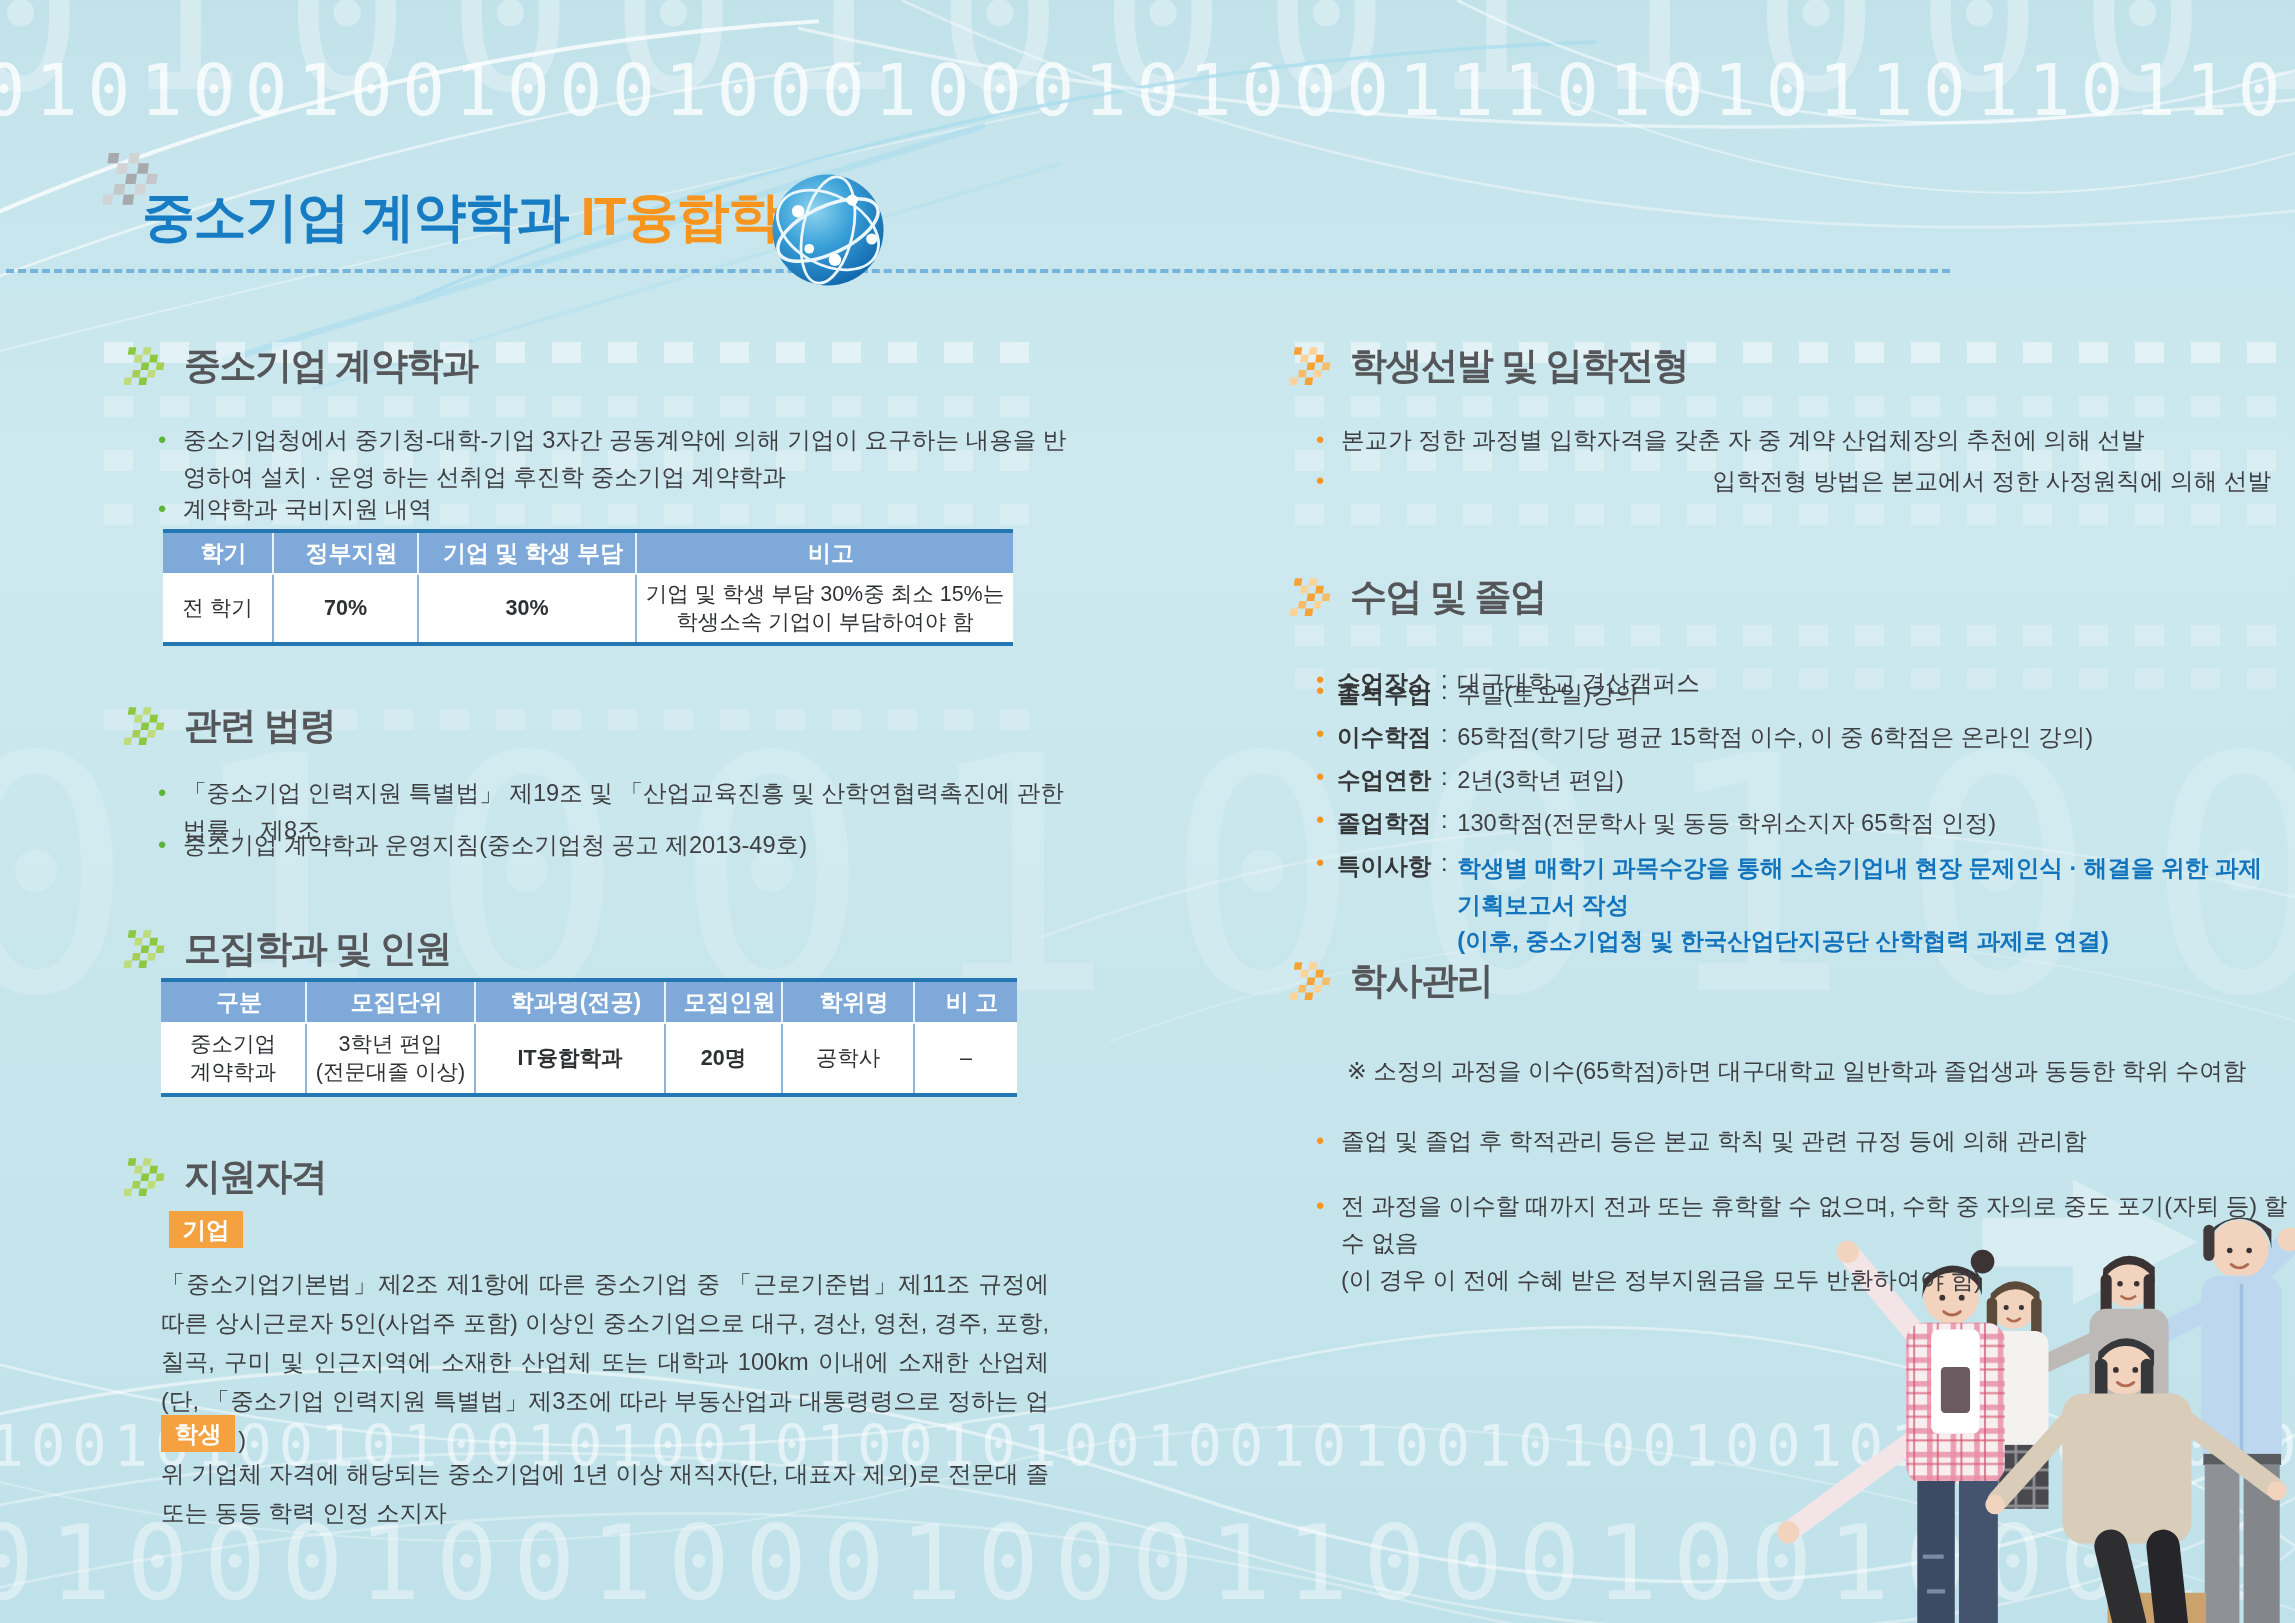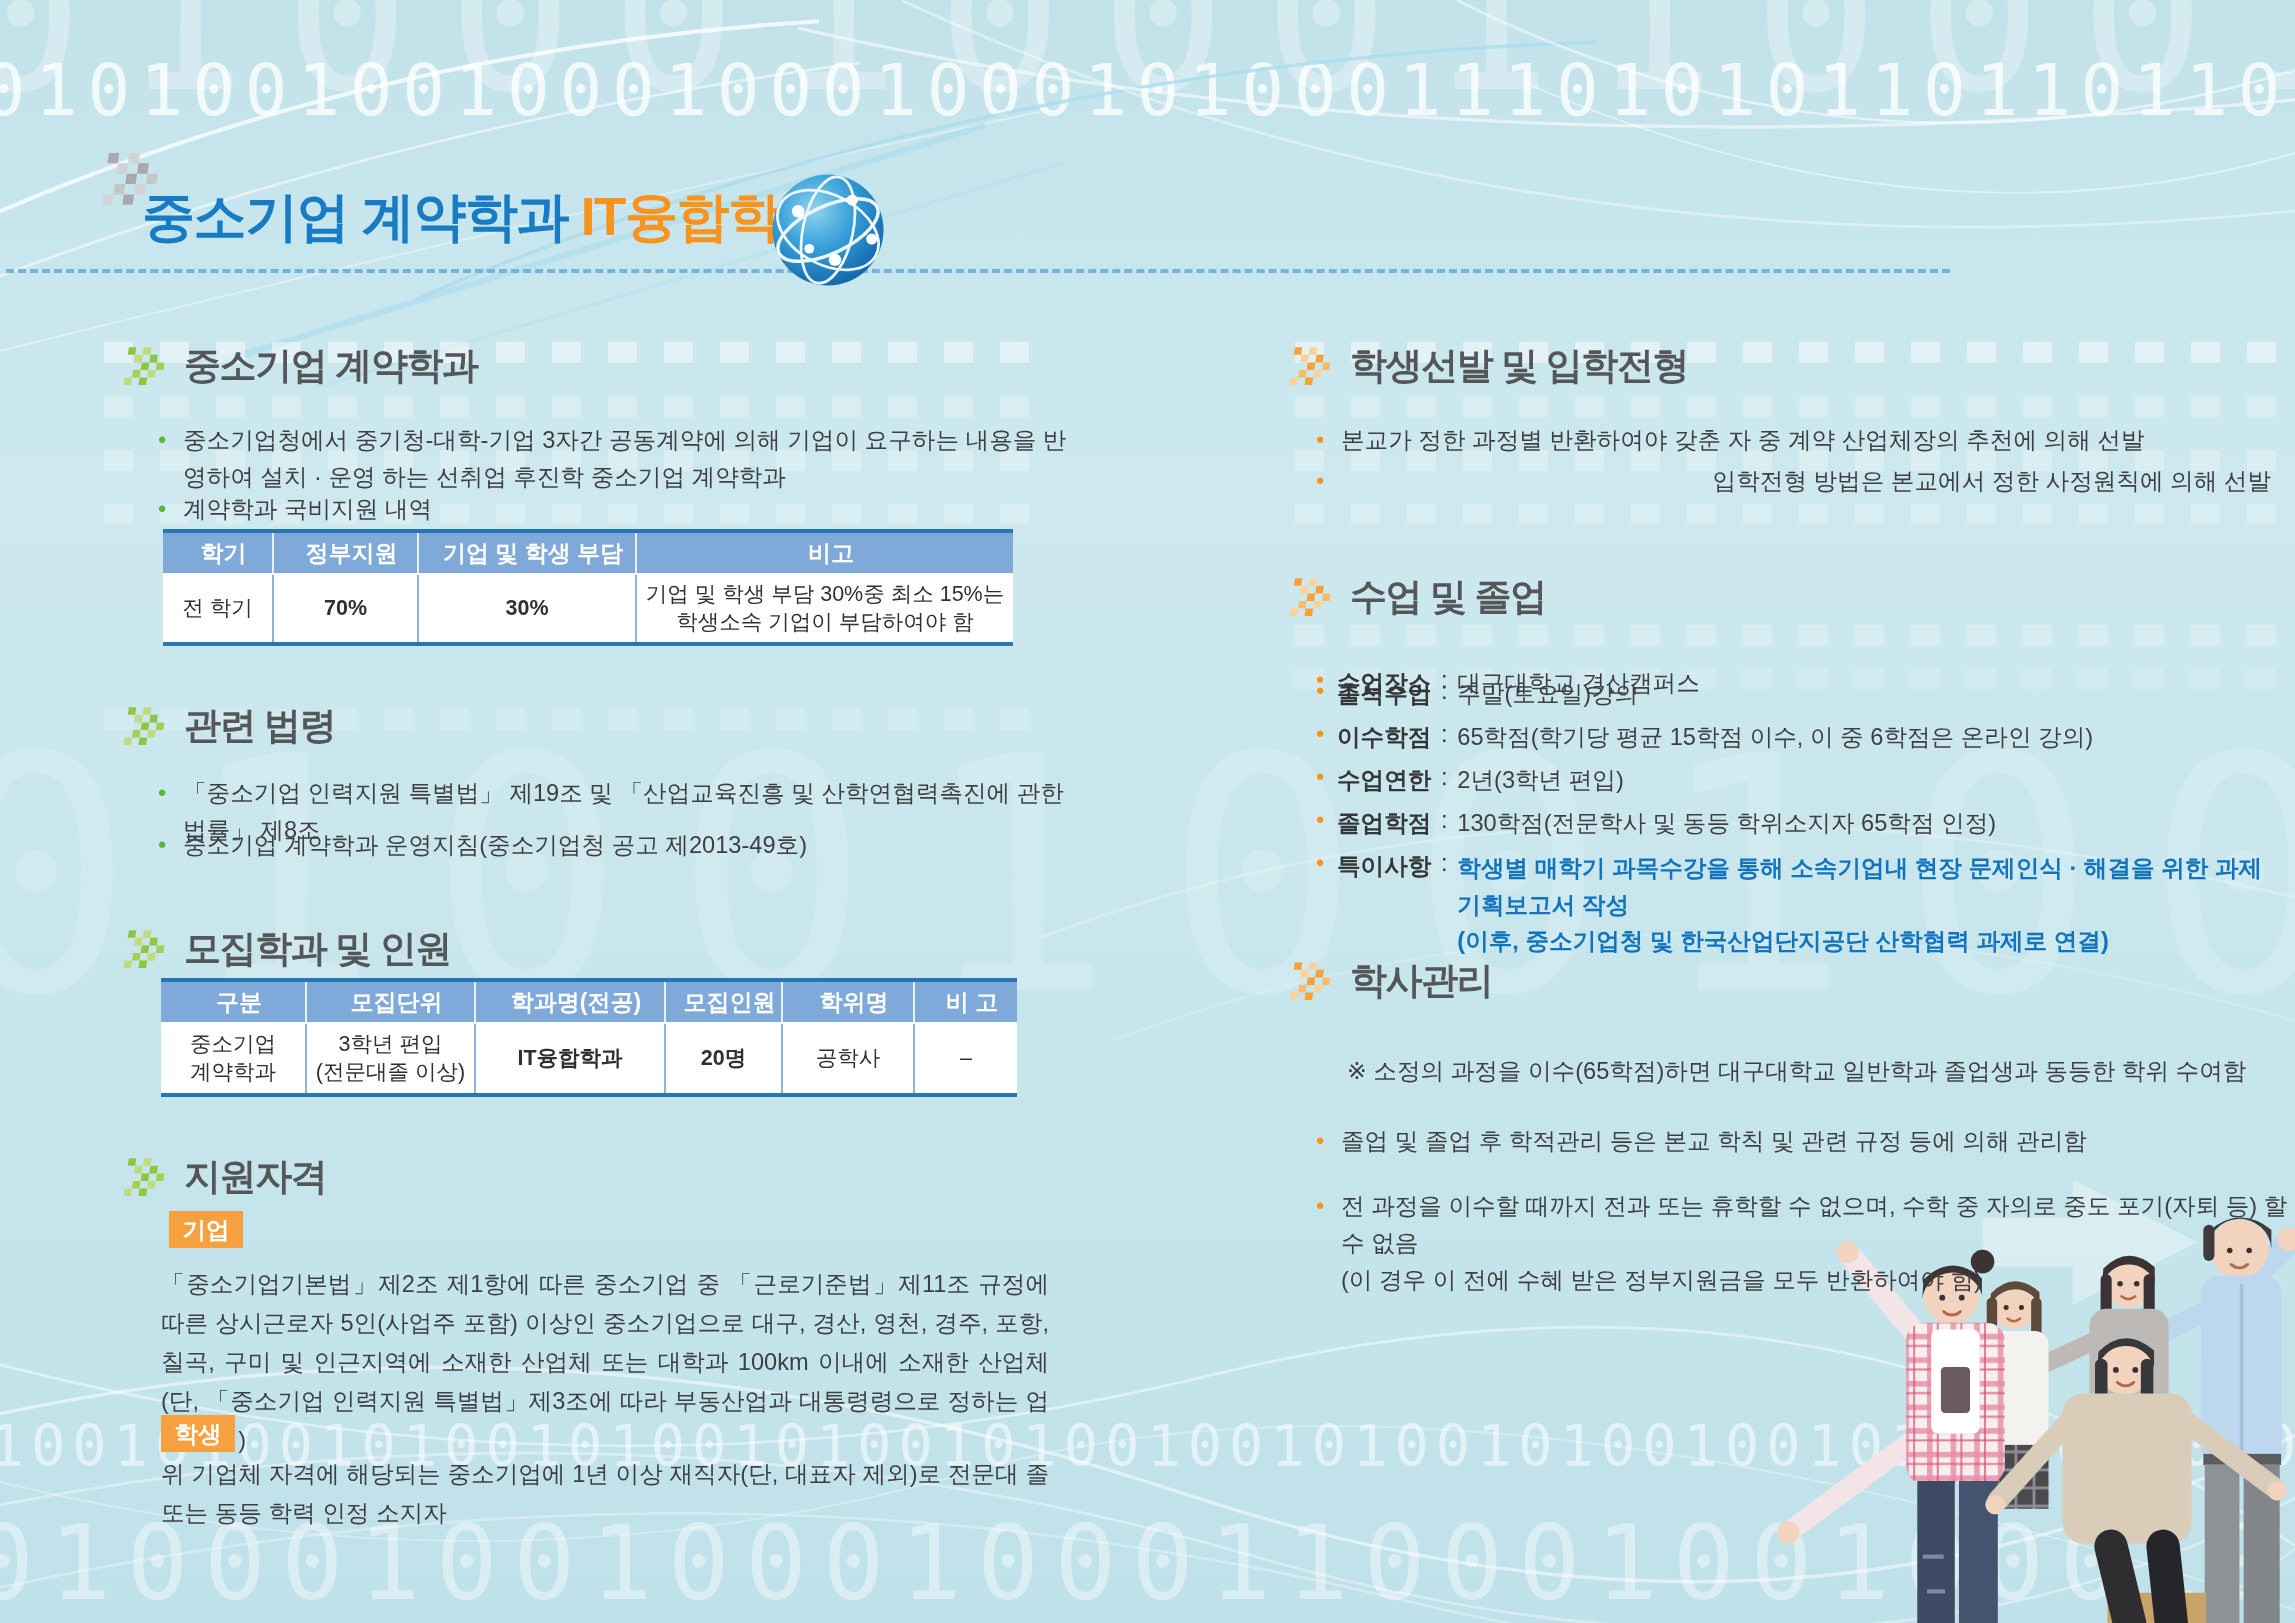--- a/index.html
+++ b/index.html
@@ -259,21 +259,21 @@
       <rect x="0" y="44" width="11" height="11" fill="#fbd39a"></rect>
       <rect x="22" y="0" width="11" height="11" fill="#fbd39a"></rect>
         <rect x="33" y="11" width="11" height="11" fill="#f7a234"></rect>
       <rect x="44" y="22" width="11" height="11" fill="#f9bc66"></rect>
         <rect x="33" y="33" width="11" height="11" fill="#fbd39a"></rect>
       <rect x="22" y="44" width="11" height="11" fill="#f7a234"></rect>
     </svg>
     <div class="txt">학생선발 및 입학전형</div>
   </div>
 
-  <div class="bullet o" style="left:1316px;top:422px;width:930px;">본교가 정한 과정별 반환하여야 갖춘 자 중 계약 산업체장의 추천에 의해 선발</div>
+  <div class="bullet o" style="left:1316px;top:422px;width:930px;">본교가 정한 과정별 입학자격을 갖춘 자 중 계약 산업체장의 추천에 의해 선발</div>
   <div class="bullet o" style="left:1316px;top:463px;width:930px;text-align:right;">입학전형 방법은 본교에서 정한 사정원칙에 의해 선발</div>
 
   <div class="sec-head" style="left:1292px;top:578px;">
     <svg class="chev" width="44" height="39" viewBox="0 0 64 56">
       <rect x="0" y="0" width="11" height="11" fill="#f7a234"></rect>
         <rect x="11" y="11" width="11" height="11" fill="#fbd39a"></rect>
       <rect x="22" y="22" width="11" height="11" fill="#f7a234"></rect>
         <rect x="11" y="33" width="11" height="11" fill="#f9bc66"></rect>
       <rect x="0" y="44" width="11" height="11" fill="#fbd39a"></rect>
       <rect x="22" y="0" width="11" height="11" fill="#fbd39a"></rect>

